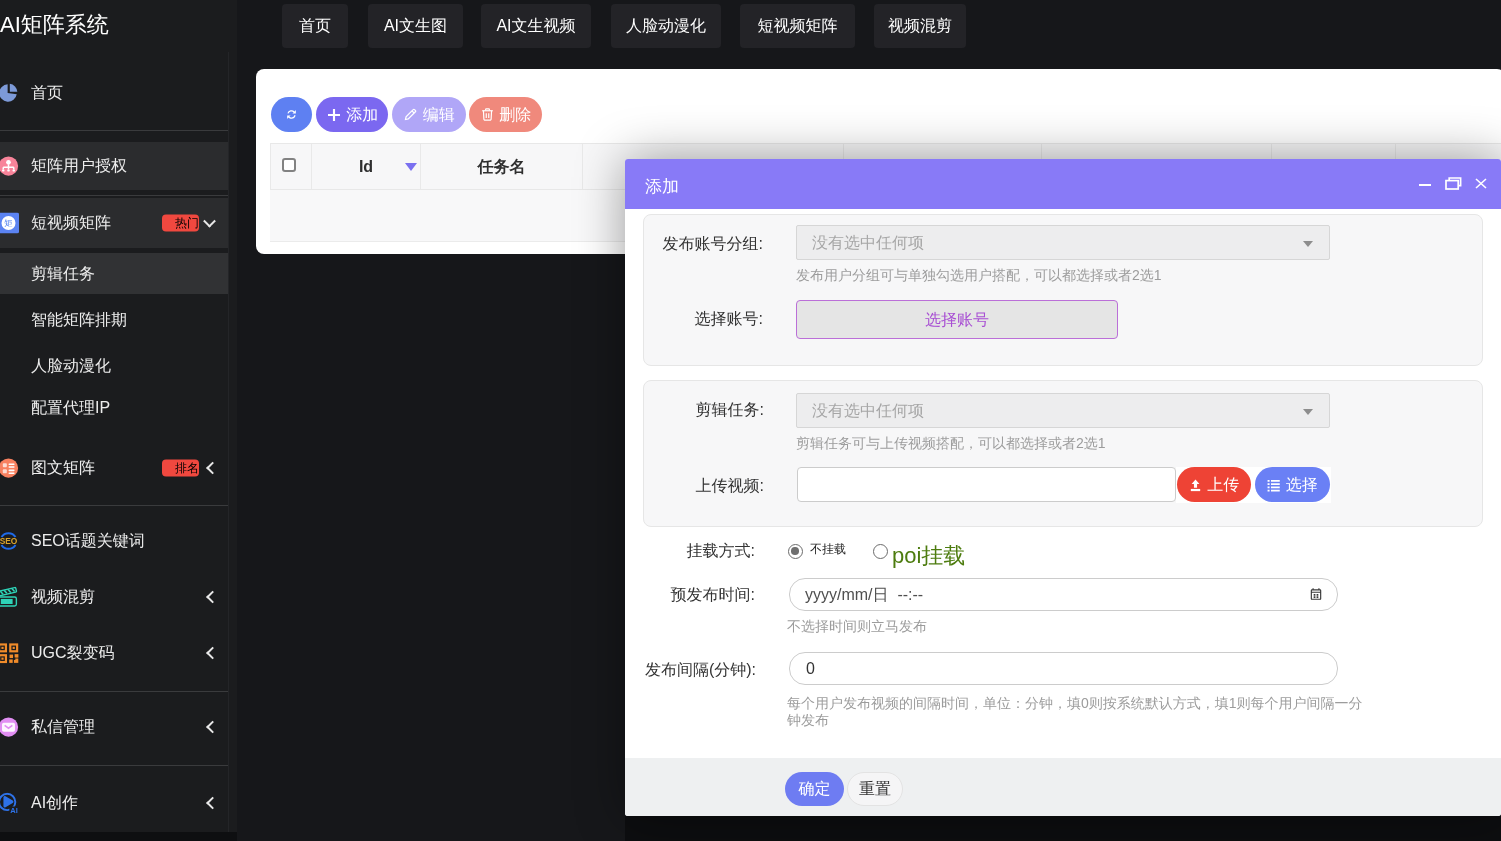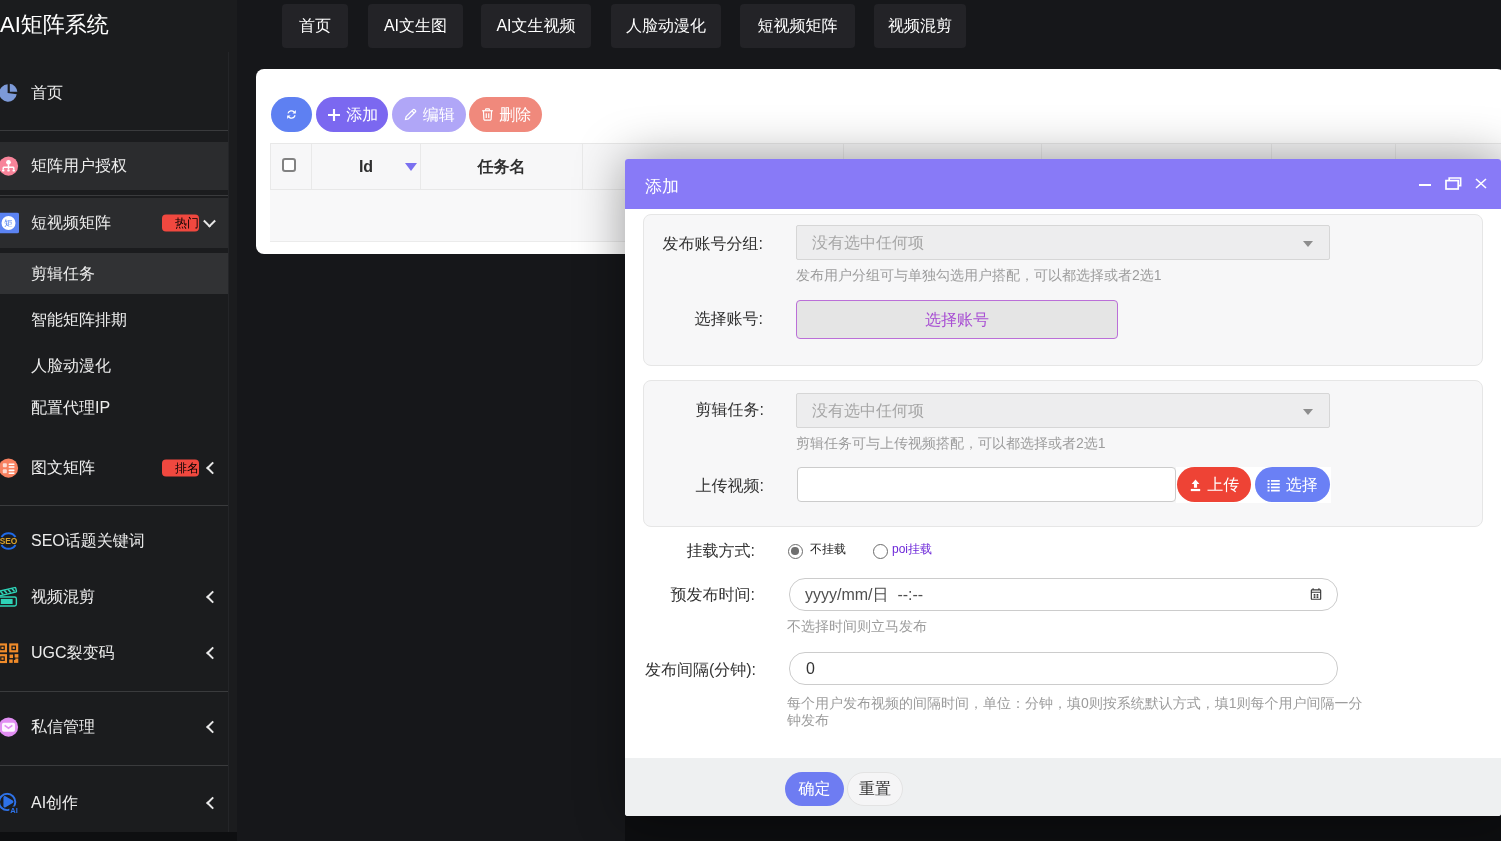--- a/index.html
+++ b/index.html
@@ -256,21 +256,21 @@
         <rect x="2.5" y="13.6" width="3.2" height="2.8"></rect>
         <rect x="8" y="13.6" width="14" height="2.8"></rect>
         <rect x="2.5" y="18.8" width="3.2" height="2.8"></rect>
         <rect x="8" y="18.8" width="14" height="2.8"></rect>
       </svg> 选择</div>
 
   <div class="lbl" style="left:-70px;top:382px;width:200px">挂载方式:</div>
   <span class="radio sel-r" style="left:163px;top:385px"></span>
   <div style="position:absolute;left:185px;top:382px;font-size:12px;color:#222">不挂载</div>
   <span class="radio" style="left:248px;top:385px"></span>
-  <div style="position:absolute;left:267px;top:382px;font-size:12px;color:#6d28d9">poi挂载</div>
+  <div style="position:absolute;left:267px;top:382px;font-size:22px;color:#4d7c0f">poi挂载</div>
 
   <div class="lbl" style="left:-70px;top:426px;width:200px">预发布时间:</div>
   <div class="inp" style="left:164px;top:419px;width:549px;height:33px;border-radius:16px;color:#4f4f4f;line-height:31px;padding-left:15px">yyyy/mm/日&nbsp; --:--</div>
   <svg style="position:absolute;left:684px;top:428px" width="14" height="14" viewBox="0 0 24 24" fill="#3a3a3a">
       <path d="M19 4h-1V2h-2v2H8V2H6v2H5a2 2 0 0 0-2 2v14a2 2 0 0 0 2 2h14a2 2 0 0 0 2-2V6a2 2 0 0 0-2-2zm0 16H5V10h14zM5 8V6h14v2zm3 4h3v3H8zm5 0h3v3h-3zm-5 4h3v3H8zm5 0h3v3h-3z"></path>
     </svg>
   <div class="hint" style="left:162px;top:459px">不选择时间则立马发布</div>
 
   <div class="lbl" style="left:-69px;top:501px;width:200px">发布间隔(分钟):</div>
   <div class="inp" style="left:164px;top:493px;width:549px;height:33px;border-radius:16px;line-height:31px;padding-left:16px">0</div>

